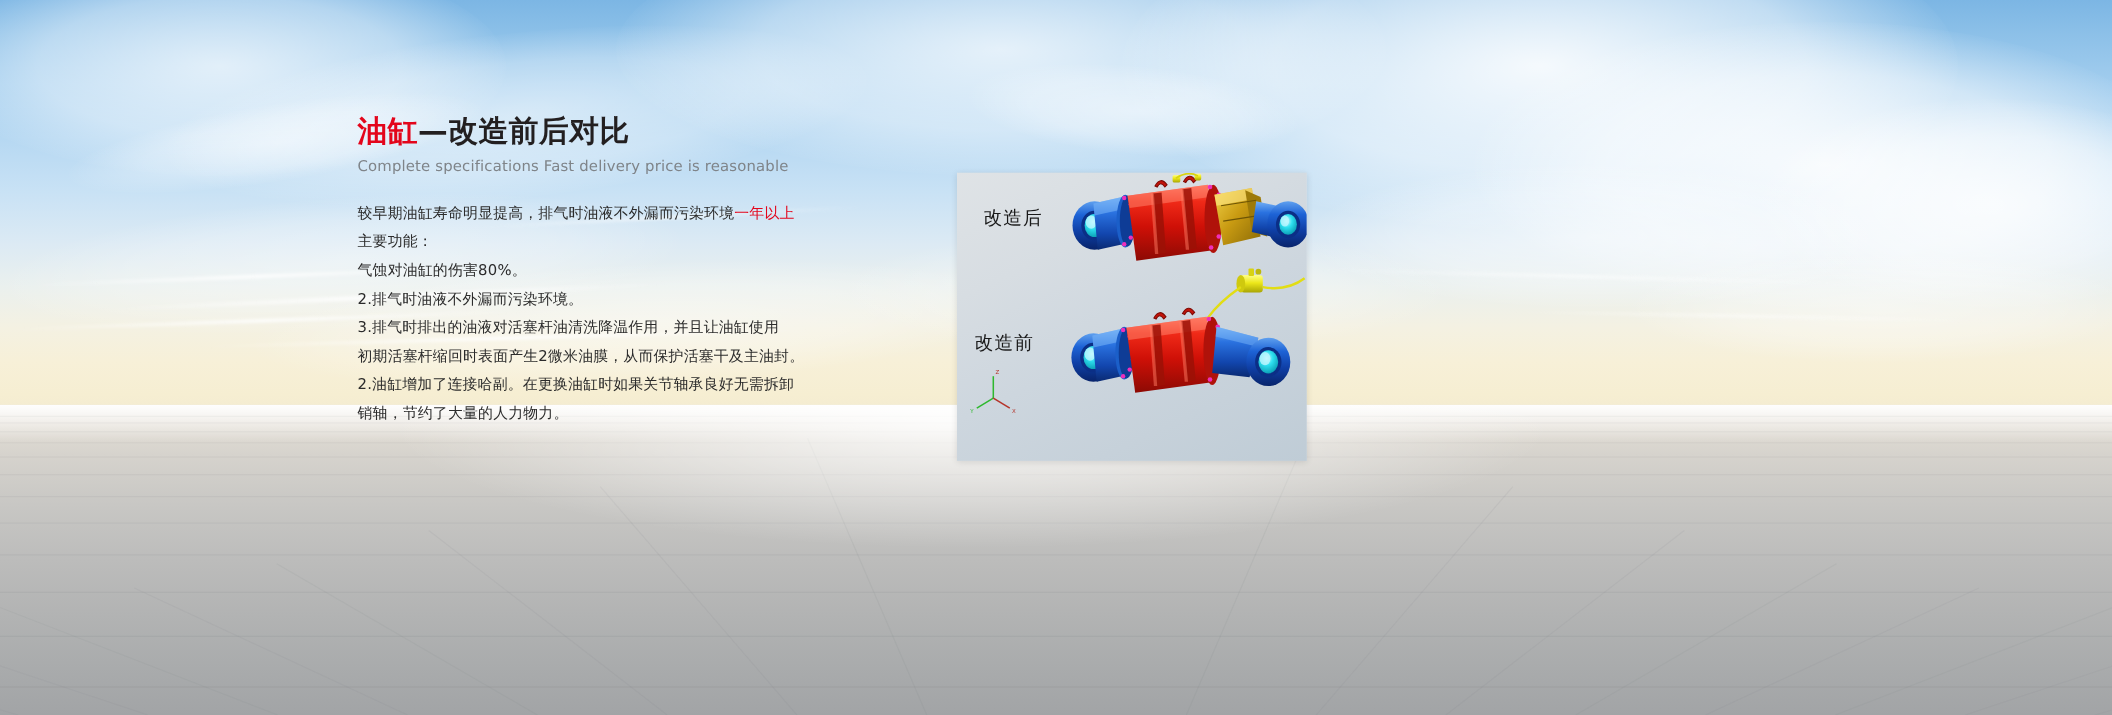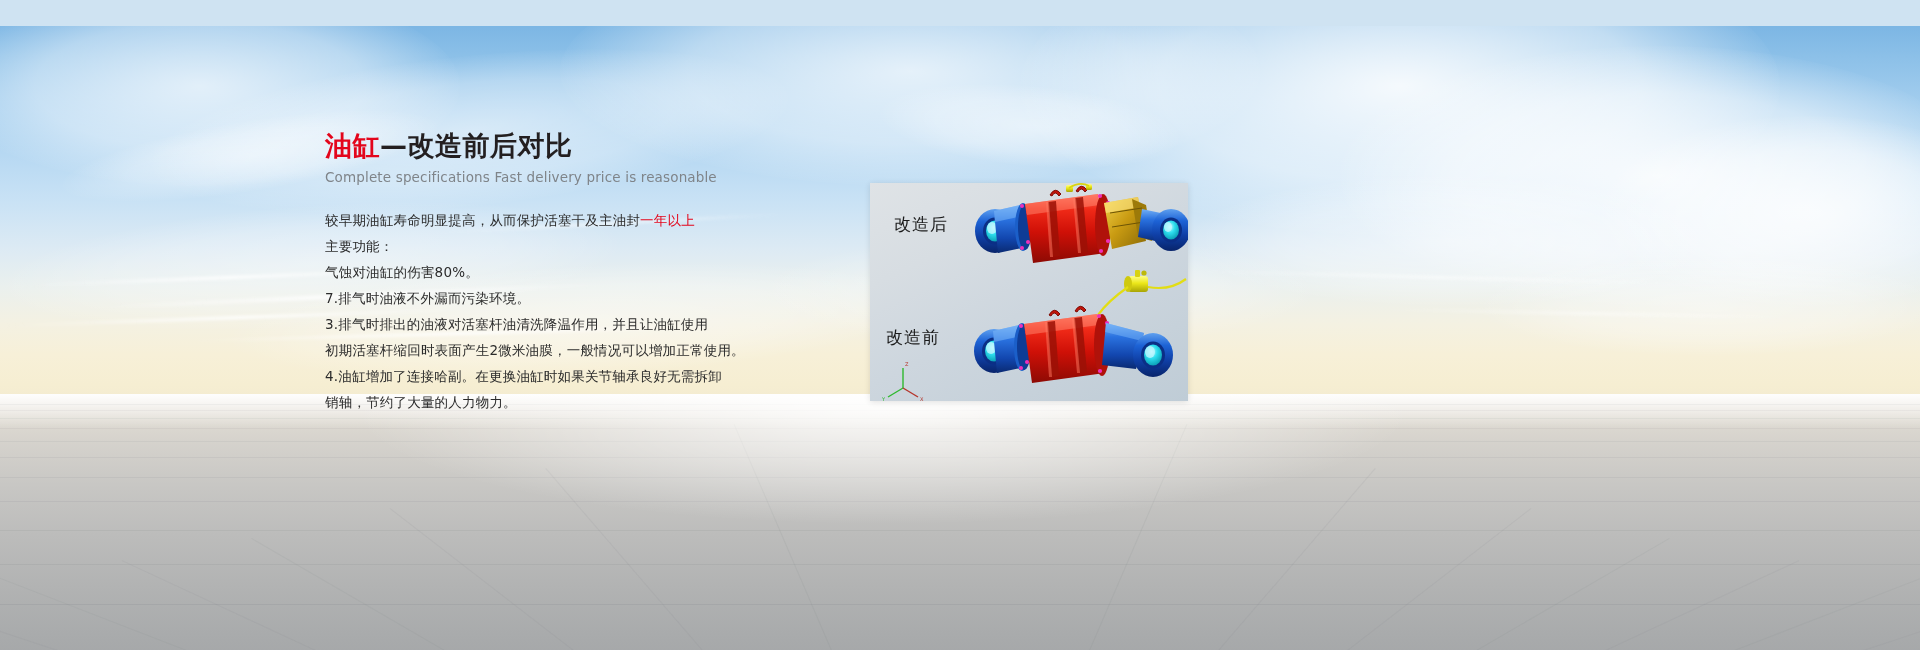--- a/index.html
+++ b/index.html
@@ -4,21 +4,21 @@
 <style>
   * { margin:0; padding:0; box-sizing:border-box; }
   html,body { width:1920px; height:650px; overflow:hidden; }
   body {
     font-family:"DejaVu Sans","Liberation Sans",sans-serif;
     position:relative;
     background:#cfe3f2;
   }
 
   
-  #banner { position:absolute; inset:0; overflow:hidden;margin-top:26px; }
+  #banner { position:absolute; inset:0; overflow:hidden; }
 
   .sky {
     position:absolute; left:0; top:0; width:1920px; height:382px;
     background:
       linear-gradient(to bottom,
         #7cb6e4 0%,
         #8cc0e8 8%,
         #a2cdee 20%,
         #b6d8f2 33%,
         #c9e2f5 46%,
@@ -118,21 +118,21 @@
 
   .body-lines { margin-top:22px; }
   .bline {
     font-size:13.5px; color:#2b2b2b; line-height:26px;
     letter-spacing:.2px; white-space:nowrap;
   }
   .bline .hl { color:#e3051b; }
 
   
   .cad-panel {
-    position:absolute; left:870px; top:157px; width:318px; height:218px;
+    position:absolute; left:870px; top:157px; width:318px; height:262px;
     background:linear-gradient(155deg,#dfe3e6 0%,#d7dde2 28%,#cdd6de 55%,#c6d1da 78%,#bfccd6 100%);
     box-shadow:0 1px 6px rgba(0,0,0,.12);
     overflow:hidden;
   }
   .cad-label {
     position:absolute; font-family:"DejaVu Serif","Liberation Serif",serif;
     font-size:17px; color:#1a1a1a; letter-spacing:1px;
   }
   .lbl-after  { left:24px; top:30px; }
   .lbl-before { left:16px; top:143px; }
@@ -200,27 +200,27 @@
       </div>
     <div class="ground-sheen"></div>
   </div>
 
   <div class="copy">
     <div class="title">
       <span class="hl">油缸</span><span>—改造前后对比</span>
     </div>
     <div class="subtitle">Complete specifications Fast delivery price is reasonable</div>
     <div class="body-lines" id="body-lines">
-        <div class="bline"><span>较早期油缸寿命明显提高，从而保护活塞干及主油封</span><span class="hl">一年以上</span></div>
+        <div class="bline"><span>较早期油缸寿命明显提高，排气时油液不外漏而污染环境</span><span class="hl">一年以上</span></div>
         <div class="bline"><span>主要功能：</span></div>
         <div class="bline"><span>气蚀对油缸的伤害80%。</span></div>
-        <div class="bline"><span>7.排气时油液不外漏而污染环境。</span></div>
+        <div class="bline"><span>2.排气时油液不外漏而污染环境。</span></div>
         <div class="bline"><span>3.排气时排出的油液对活塞杆油清洗降温作用，并且让油缸使用</span></div>
-        <div class="bline"><span>初期活塞杆缩回时表面产生2微米油膜，一般情况可以增加正常使用。</span></div>
-        <div class="bline"><span>4.油缸增加了连接哈副。在更换油缸时如果关节轴承良好无需拆卸</span></div>
+        <div class="bline"><span>初期活塞杆缩回时表面产生2微米油膜，从而保护活塞干及主油封。</span></div>
+        <div class="bline"><span>2.油缸增加了连接哈副。在更换油缸时如果关节轴承良好无需拆卸</span></div>
         <div class="bline"><span>销轴，节约了大量的人力物力。</span></div>
       </div>
   </div>
 
   <div class="cad-panel">
 
     <svg class="cad-svg" width="318" height="262" viewBox="0 0 318 262">
       <defs>
         <linearGradient id="redBody" x1="0" y1="0" x2="0" y2="1">
           <stop offset="0%" stop-color="#ff6a55"></stop>

